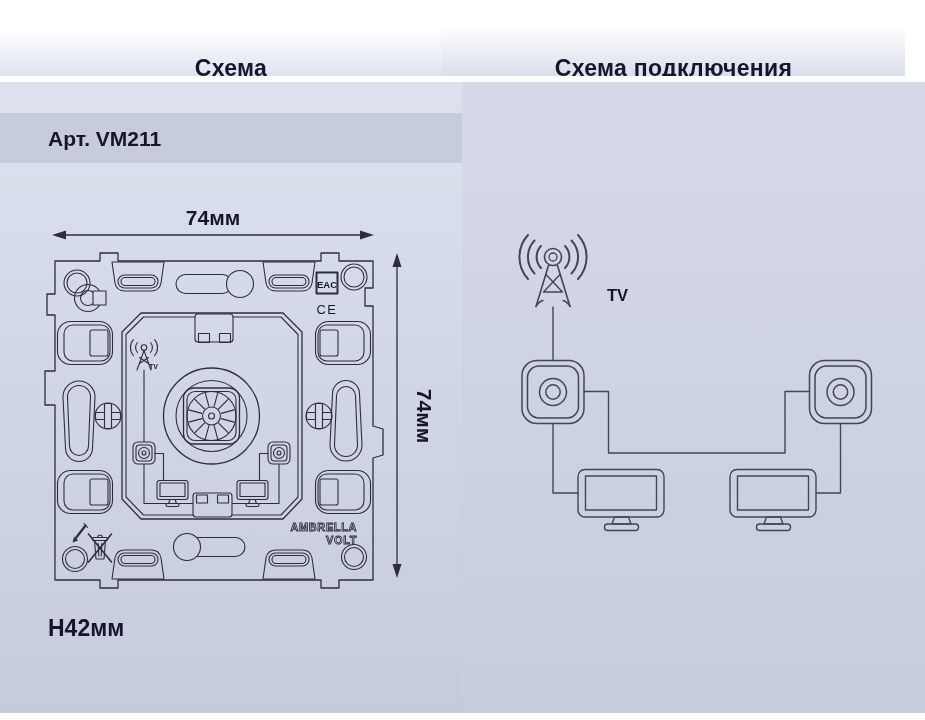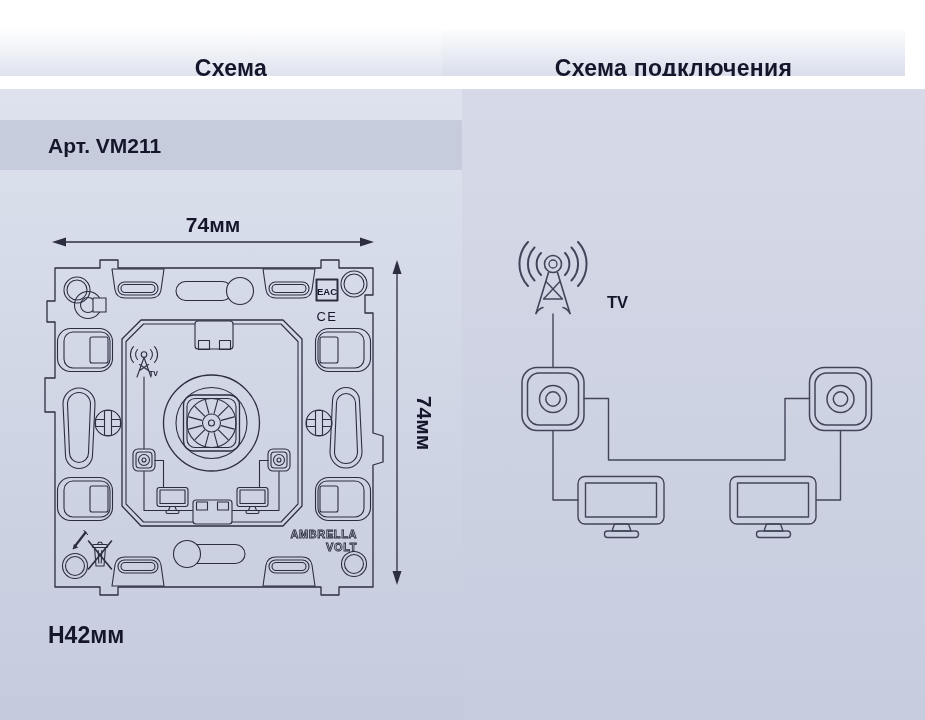--- a/index.html
+++ b/index.html
@@ -8,21 +8,21 @@
     position:relative; width:925px; height:720px; overflow:hidden;
     font-family:"Liberation Sans", sans-serif; background:#fff;
   }
   .hdr {
     position:absolute; top:0; height:76px; display:flex; align-items:center; justify-content:center;
     font-size:23px; font-weight:700; letter-spacing:.3px; color:var(--c-text,#15162b);margin-top:30px;
   }
   .hdr-left  { left:0;   width:462px; background:linear-gradient(180deg, var(--c-header-top,#fefefe) 0%, #e7eaf2 45%, var(--c-header-bottom,#c8d0e2) 100%); }
   .hdr-right { left:442px; width:463px; background:linear-gradient(180deg, #fbfcfd 0%, #e2e6f0 45%, #c3cbdf 100%); }
   .white-strip { position:absolute; top:76px; left:0; width:925px; height:13px; background:#ffffff; }
-  .panel { position:absolute; top:89px; height:631px; }
+  .panel { position:absolute; top:82px; height:631px; }
   .panel-left  { left:0; width:462px; }
   .panel-right { left:462px; width:463px; }
   .panel svg { position:absolute; left:0; top:0; display:block; }
   svg { font-family:"Liberation Sans", sans-serif; }
   .ln   { stroke:var(--c-line,#2c2e40); fill:none; stroke-width:1.1; stroke-linecap:round; stroke-linejoin:round; }
   .ln13 { stroke-width:1.3; }
   .ln16 { stroke-width:1.6; }
   .ln2  { stroke-width:2; }
   .lnm  { stroke:var(--c-line-mid,#42455a); }
   .bgL  { fill:url(#pgL); }

